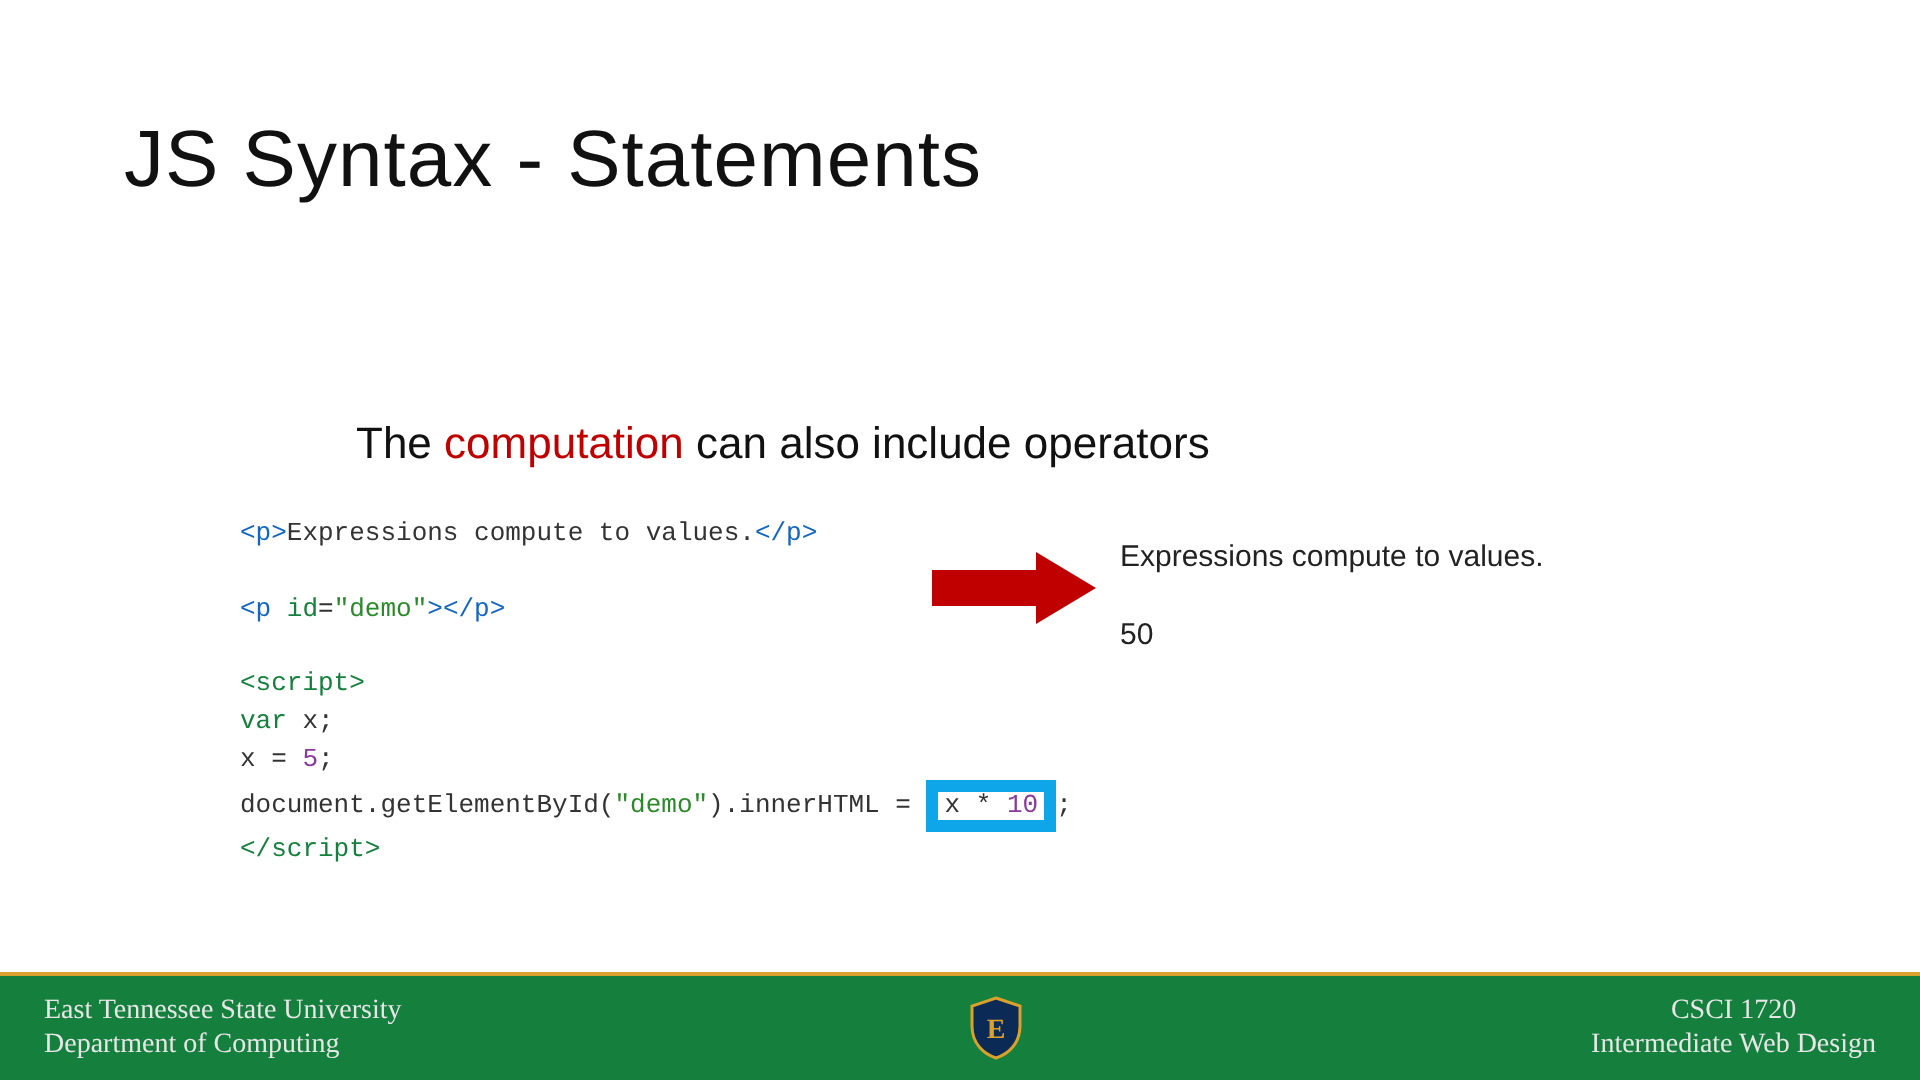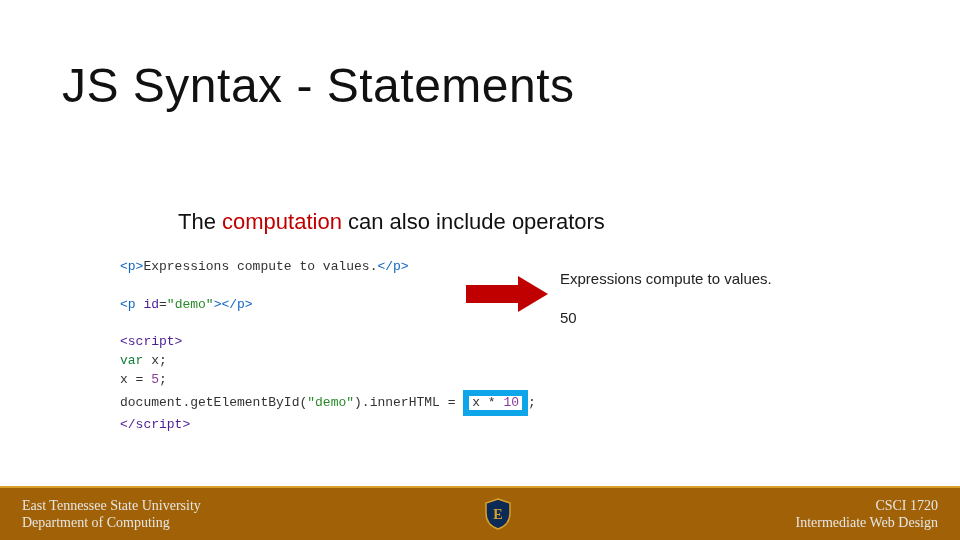--- a/index.html
+++ b/index.html
@@ -1,38 +1,38 @@
 <!DOCTYPE html>
 <html><head>
 <meta charset="utf-8">
 <style>
   * { margin: 0; padding: 0; box-sizing: border-box; }
   html, body { width: 960px; height: 540px; font-family: "Segoe UI", Arial, sans-serif; background: #fff; overflow: hidden; }
   .slide { position: relative; width: 960px; height: 540px; }
-  .title { position: absolute; left: 62px; top: 58px; font-size: 48px; font-weight: 400; color: #111; letter-spacing: 0.5px; }
+  .title { position: absolute; left: 62px; top: 58px; font-size: 40px; font-weight: 400; color: #111; letter-spacing: 0.5px; }
   .body-text { position: absolute; left: 178px; width: 640px; font-size: 22px; color: #111; line-height: 1.25; }
   .p1 { top: 138px; }
   .p2 { top: 208px; }
   .kw { color: #c00000; }
   .code-block { position: absolute; left: 120px; top: 258px; font-family: Consolas, "Courier New", monospace; font-size: 13px; line-height: 1.45; color: #333; white-space: pre; }
   .c-blue   { color: #1266c2; }
-  .c-brown  { color: #4c1d95; }
+  .c-brown  { color: #15803d; }
   .c-green  { color: #2a8a2a; }
   .c-purple { color: #8a3a9c; }
   .c-dblue  { color: #15803d; }
   .hlbox { display: inline-block; border: 6px solid #0ea5e9; padding: 0 3px; line-height: 1.1; }
   .arrow { position: absolute; left: 466px; top: 276px; width: 82px; height: 36px; }
   .arrow-body { position: absolute; left: 0; top: 9px; width: 52px; height: 18px; background: #c00000; }
   .arrow-head { position: absolute; left: 52px; top: 0; width: 0; height: 0; border-top: 18px solid transparent; border-bottom: 18px solid transparent; border-left: 30px solid #c00000; }
   .output { position: absolute; left: 560px; top: 268px; font-family: Arial, sans-serif; font-size: 15px; color: #222; line-height: 1.4; }
   .output .out2 { margin-top: 18px; }
-  .footer { position: absolute; left: 0; bottom: 0; width: 960px; height: 52px; background: #a16207; display: flex; align-items: center; justify-content: space-between; padding: 0 22px; }
+  .footer { position: absolute; left: 0; bottom: 0; width: 960px; height: 52px; background: #15803d; display: flex; align-items: center; justify-content: space-between; padding: 0 22px; }
   .footer-topline { position: absolute; left: 0; bottom: 52px; width: 960px; height: 2px; background: #d9a12b; }
   .footer-left, .footer-right { color: #e6e6e6; font-family: Georgia, "Times New Roman", serif; font-size: 14px; line-height: 1.25; }
-  .footer-right { text-align: right; }
+  .footer-right { text-align: center; }
   .footer-logo { width: 30px; height: 34px; display: flex; align-items: center; justify-content: center; }
   .shield { width: 28px; height: 32px; }
 </style>
 </head>
 <body>
 
 <div class="slide">
 
   <div class="title">JS Syntax - Statements</div>
 

